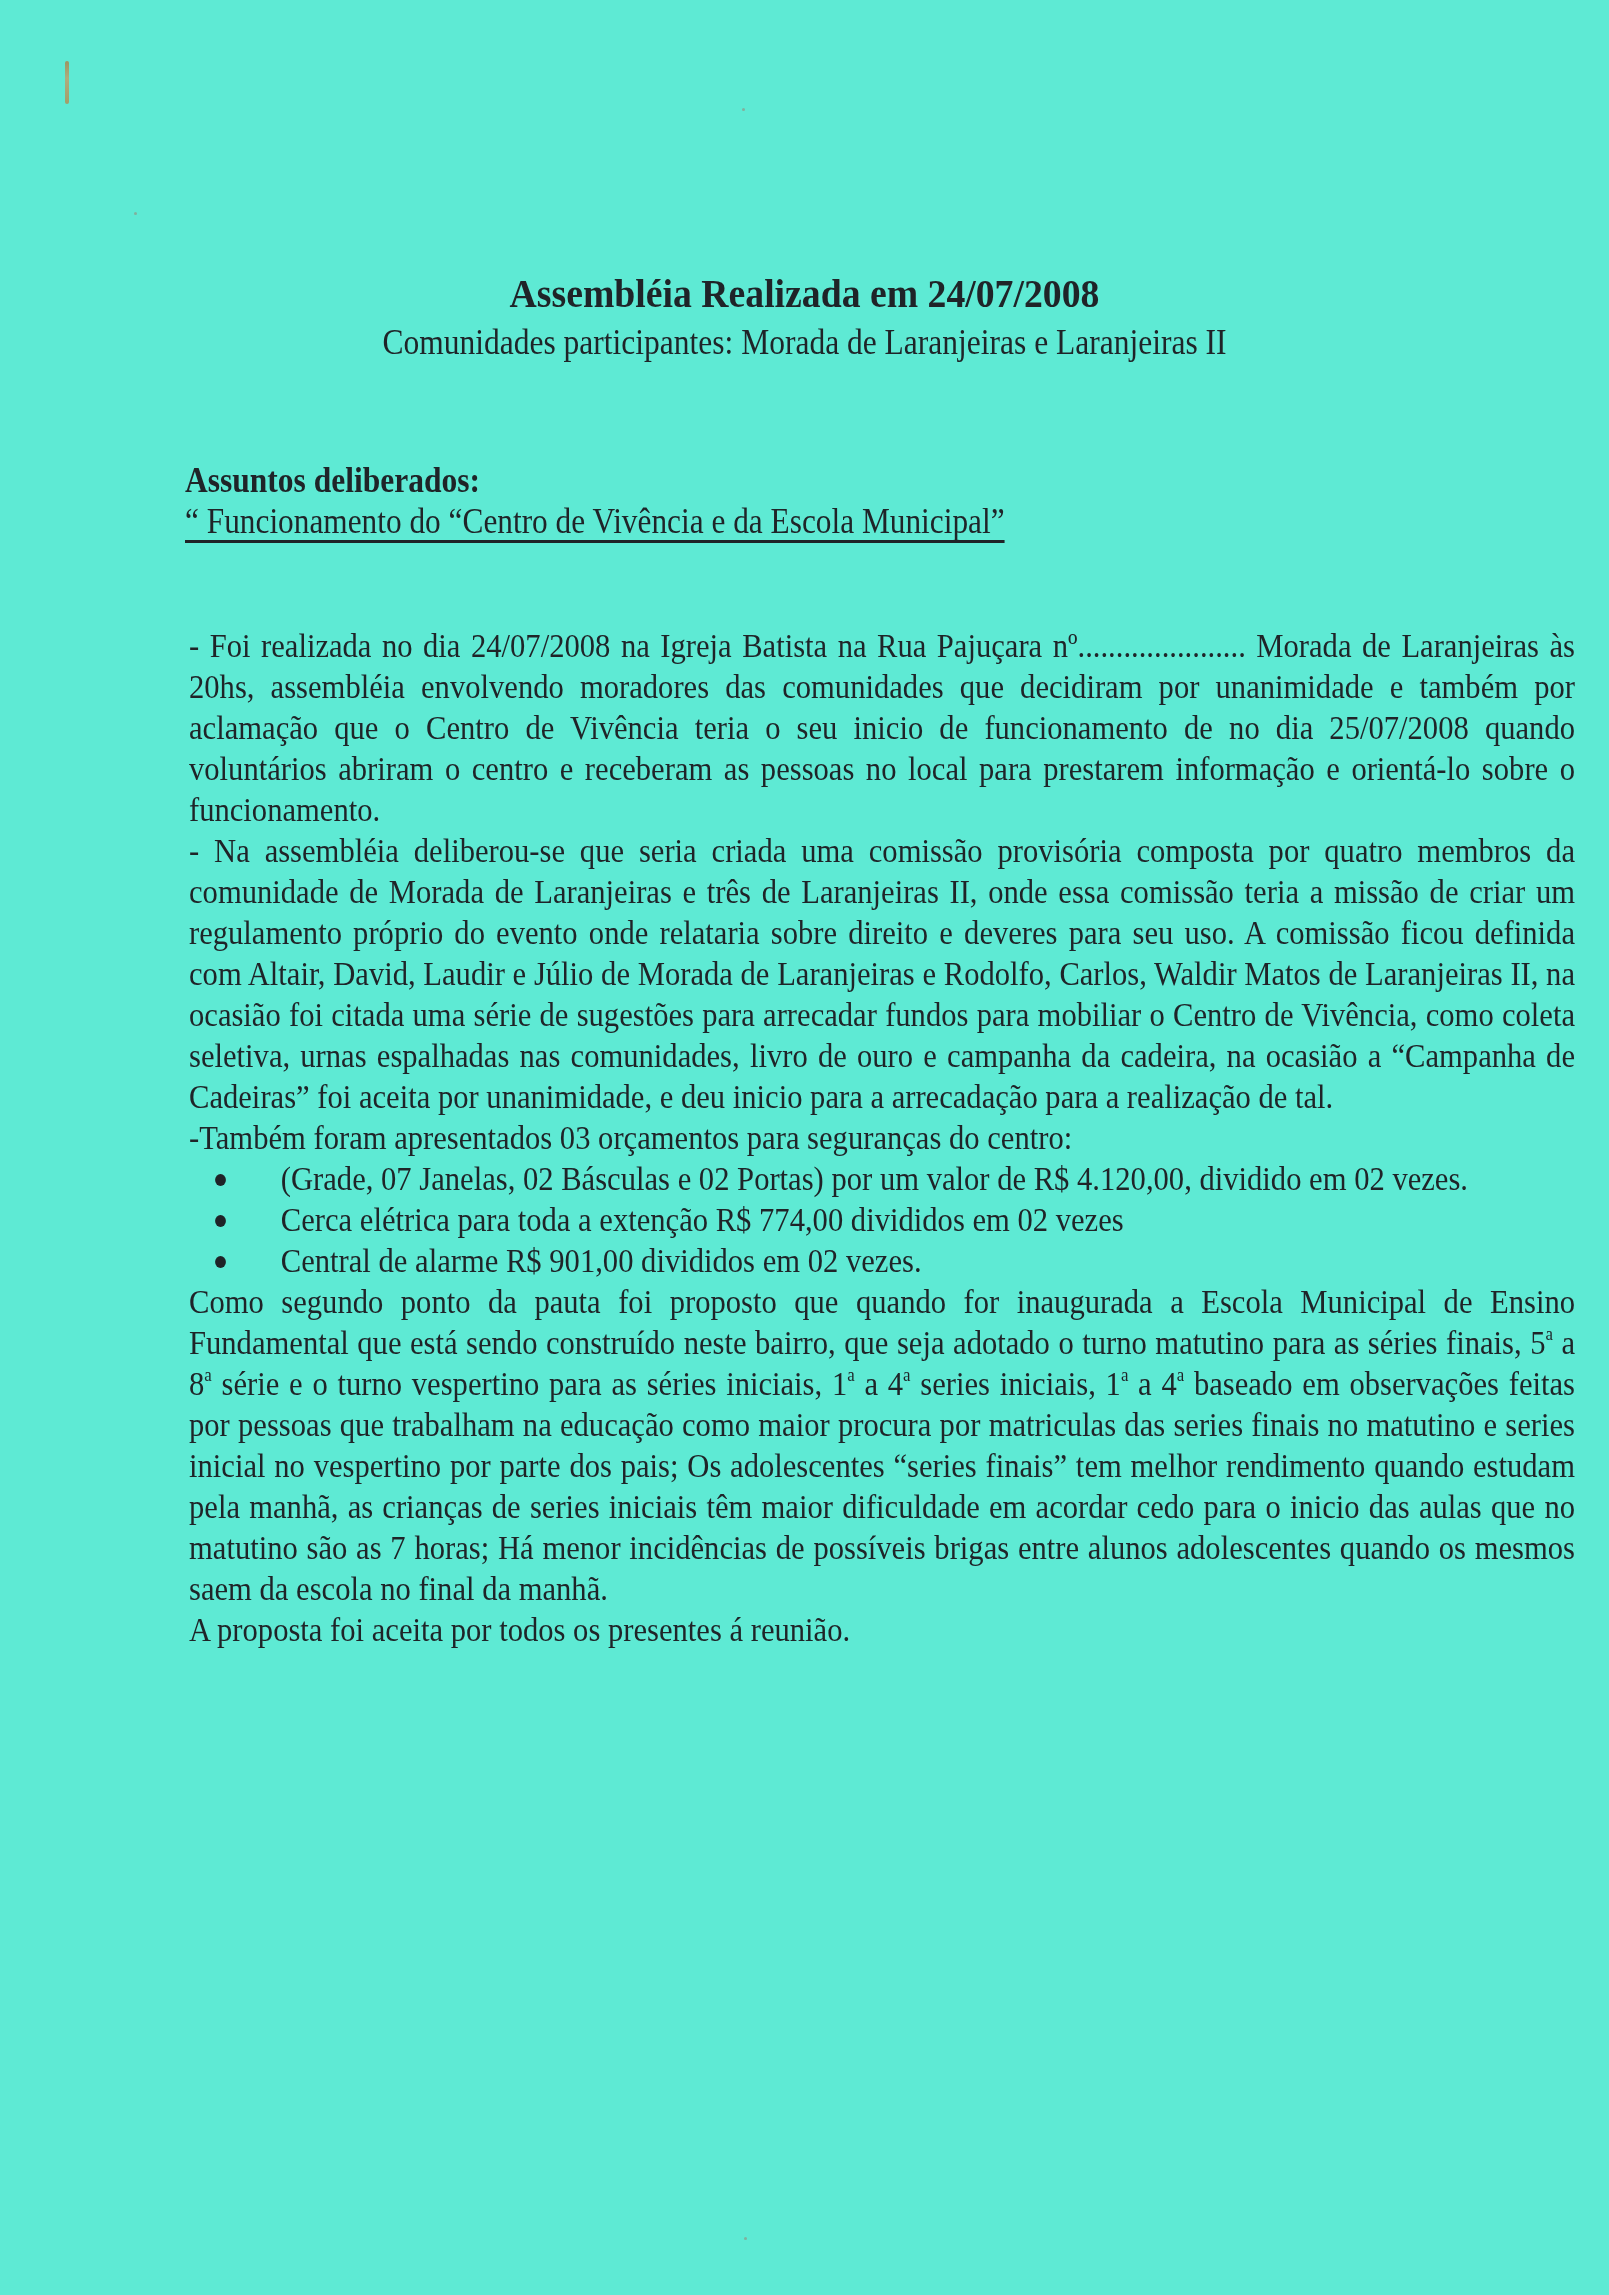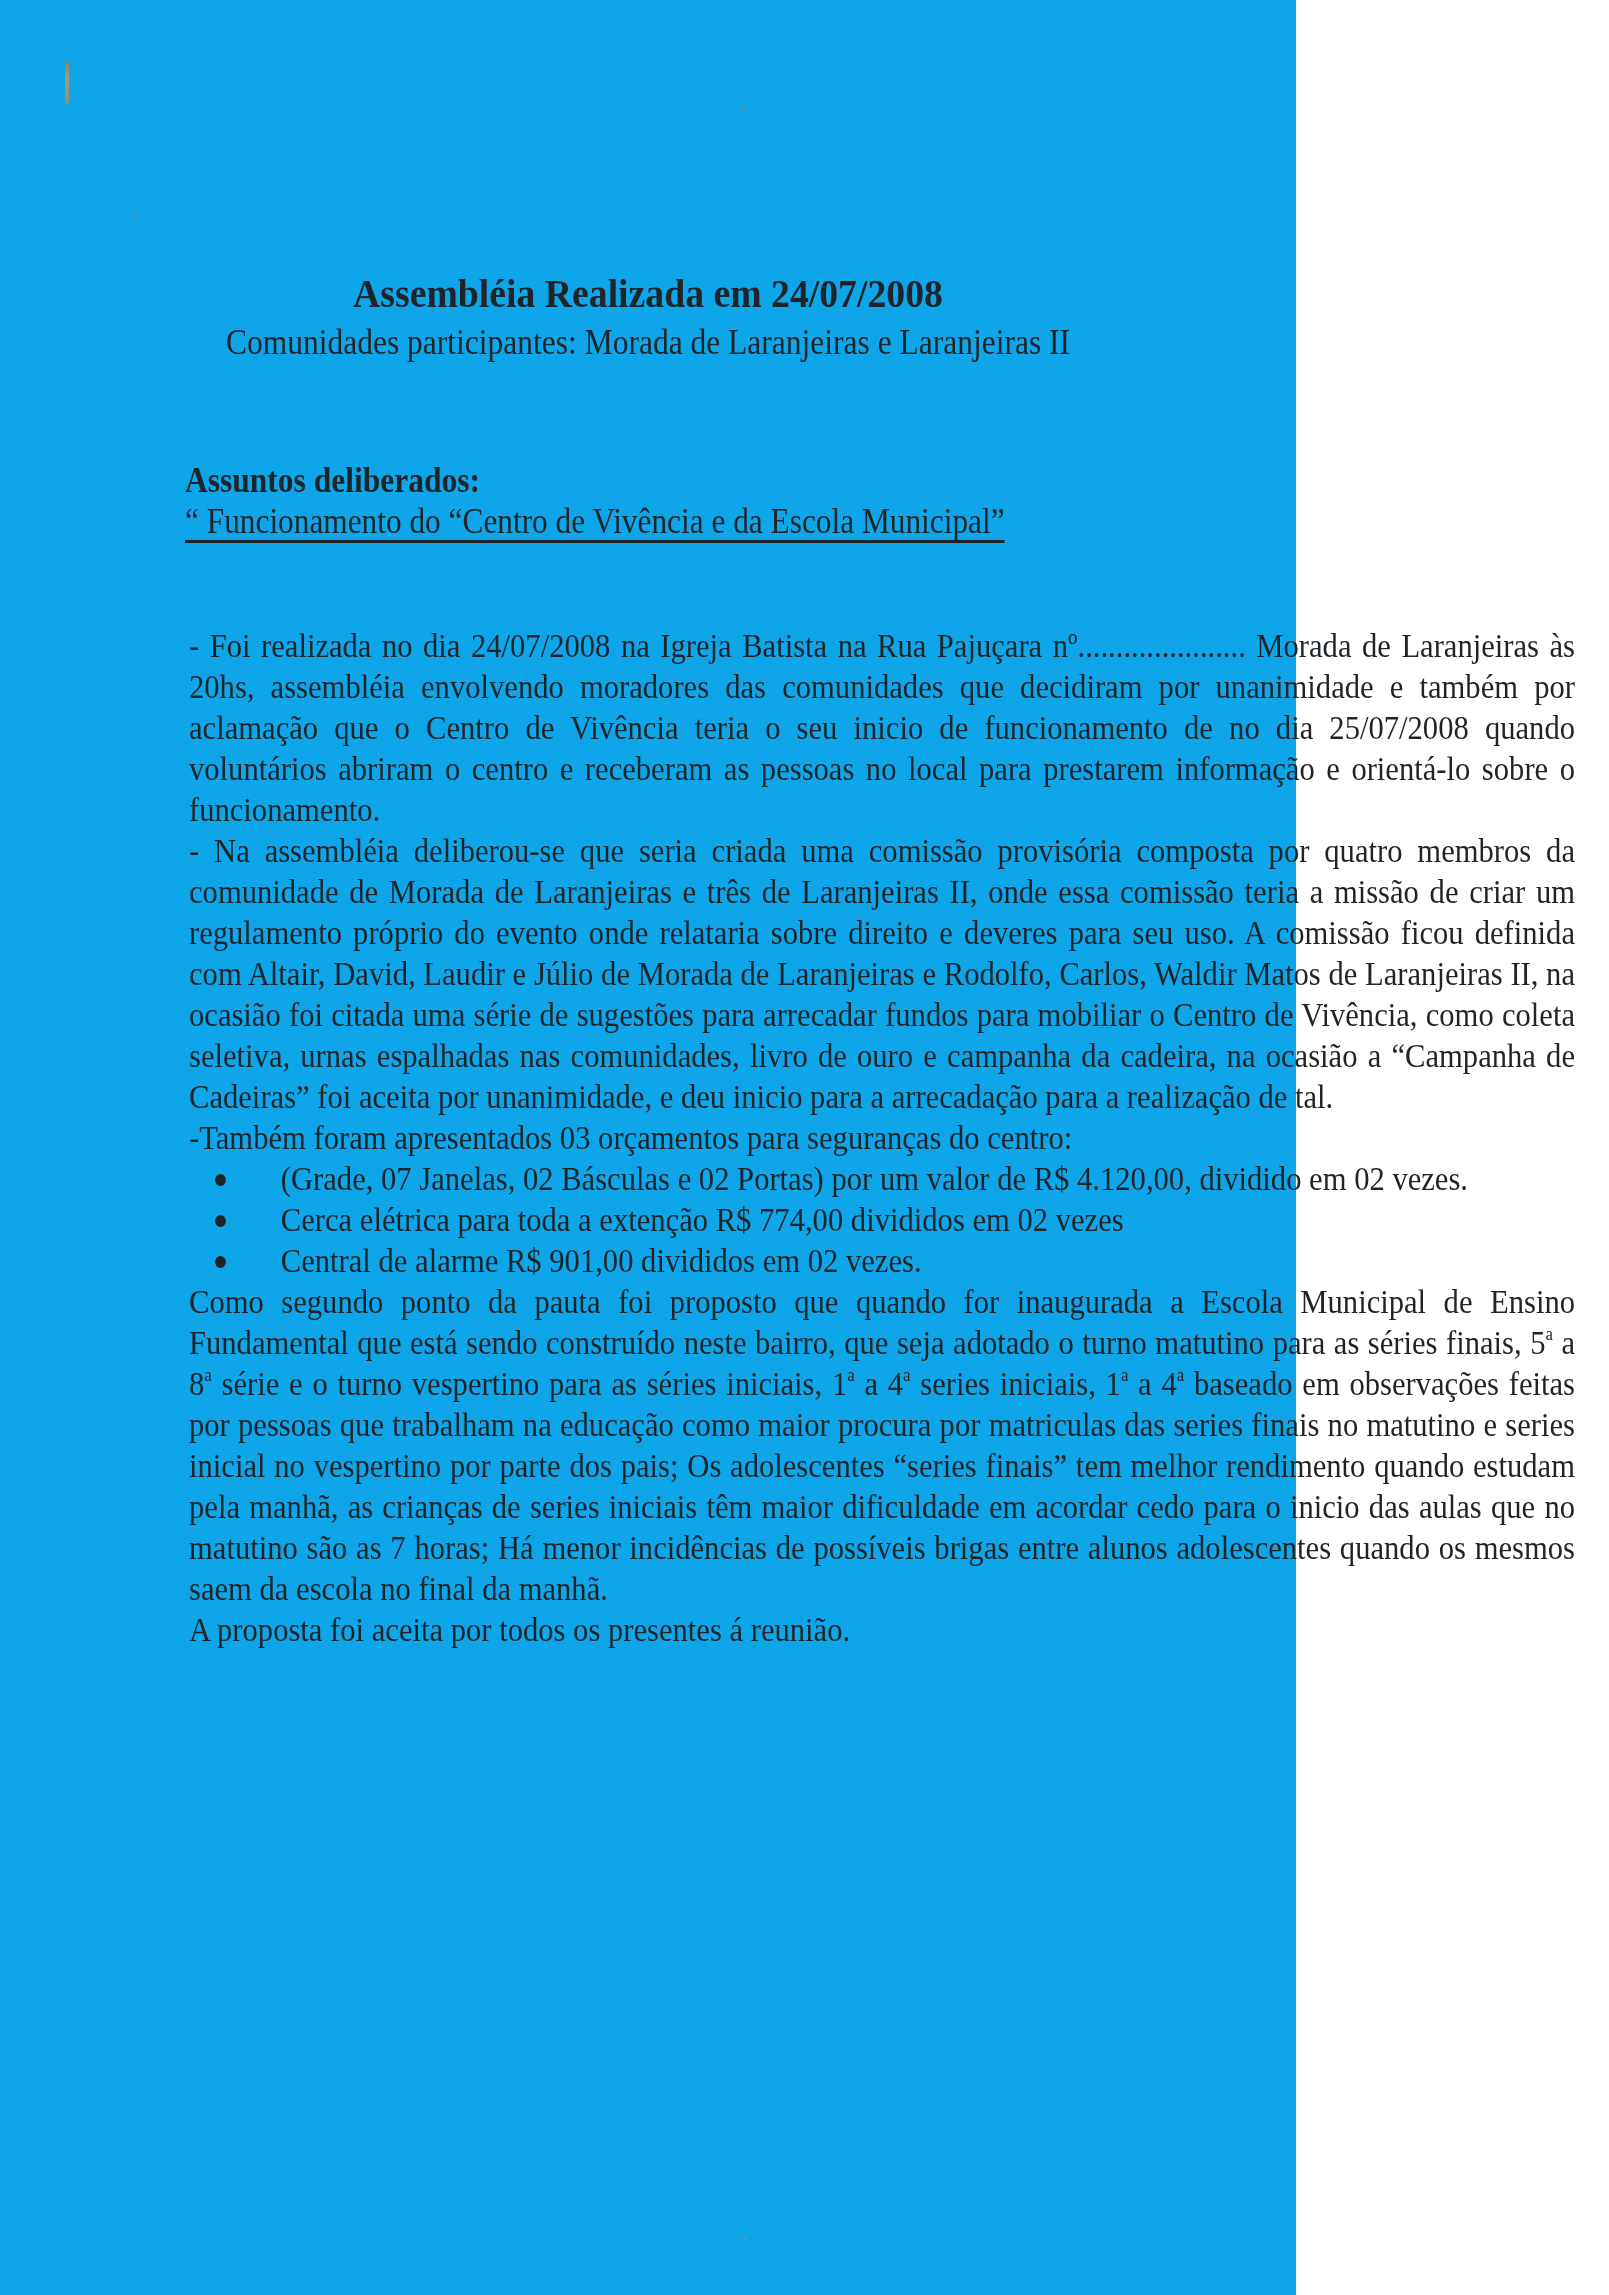--- a/index.html
+++ b/index.html
@@ -11,23 +11,23 @@
       width: 1609px;
       height: 2295px;
       position: relative;
       overflow: hidden;
       font-family: "Liberation Serif", "DejaVu Serif", serif;
       color: #1f2428;
     }
     .page {
       position: absolute;
       left: 0; top: 0;
-      width: 1296px;
+      width: 1609px;
       height: 2295px;
-      background: #0ea5e9;
+      background: #5eead4;
     }
     .scan-mark {
       position: absolute;
       left: 65px;
       top: 61px;
       width: 4px;
       height: 43px;
       background: linear-gradient(#b07a3a, #c89860 40%, #b98545);
       border-radius: 2px;
       opacity: 0.75;

